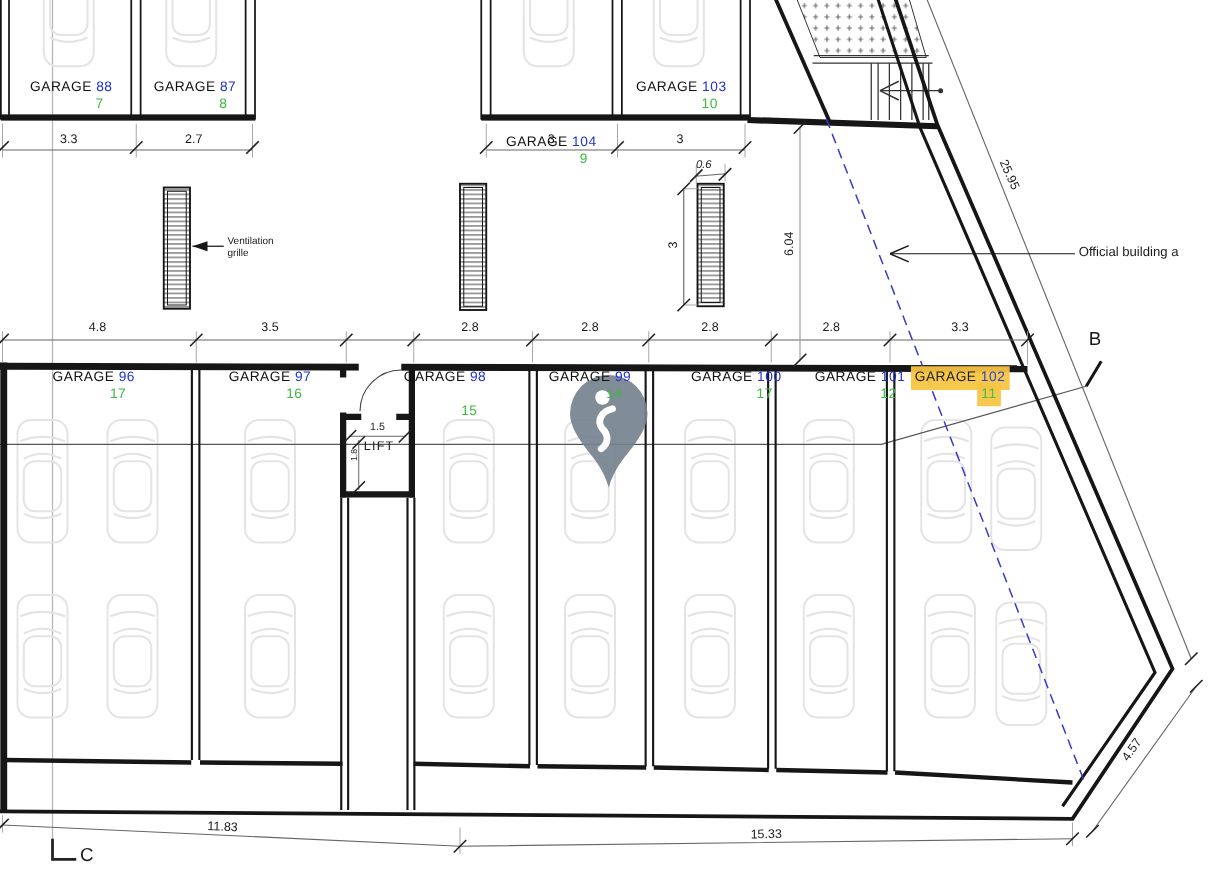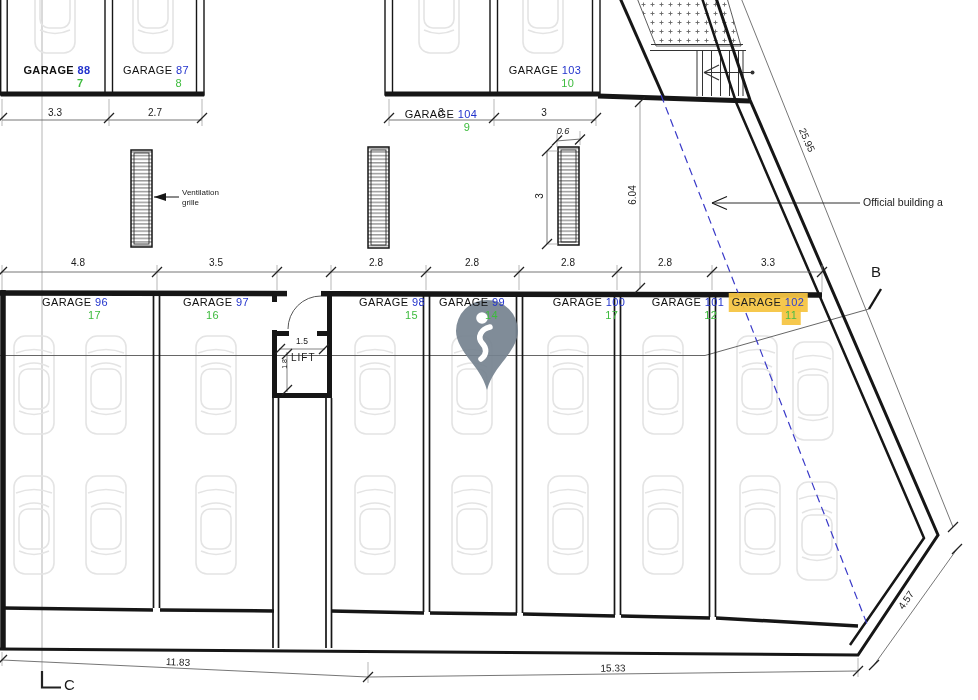--- a/index.html
+++ b/index.html
@@ -221,45 +221,45 @@
 <div class="txt dim" style="left:178px;top:662px;transform:translate(-50%,-50%) rotate(2.5deg);">11.83</div>
 <div class="txt dim" style="left:613px;top:668px;transform:translate(-50%,-50%) rotate(-1deg);">15.33</div>
 <div class="txt dim" style="left:906px;top:600px;transform:translate(-50%,-50%) rotate(-55deg);">4.57</div>
 
 <div class="txt vent" style="left:182px;top:188px;">Ventilation grille</div>
 <div class="txt" style="left:863px;top:196px;font-size:10.5px;">Official building a</div>
 <div class="txt marker" style="left:871px;top:263px;">B</div>
 <div class="txt marker" style="left:64px;top:676px;">C</div>
 <div class="txt" style="left:291px;top:352px;font-size:10px;letter-spacing:1px;">LIFT</div>
 
-<div class="glabel" style="left: 57px; top: 64px; font-weight: bold;">
+<div class="glabel" style="left: 57px; top: 64px;">
       <div class="l1"><span class="gname">GARAGE</span>&nbsp;<span class="gnum">88</span></div>
       <div class="l2">7</div>
     </div>
     <div class="glabel" style="left: 156px; top: 64px;">
       <div class="l1"><span class="gname">GARAGE</span>&nbsp;<span class="gnum">87</span></div>
       <div class="l2">8</div>
     </div>
     <div class="glabel" style="left: 441px; top: 64px; margin-top: 44px;">
       <div class="l1"><span class="gname">GARAGE</span>&nbsp;<span class="gnum">104</span></div>
       <div class="l2">9</div>
     </div>
     <div class="glabel" style="left: 545px; top: 64px;">
       <div class="l1"><span class="gname">GARAGE</span>&nbsp;<span class="gnum">103</span></div>
       <div class="l2">10</div>
     </div>
     <div class="glabel" style="left: 75px; top: 296px;">
       <div class="l1"><span class="gname">GARAGE</span>&nbsp;<span class="gnum">96</span></div>
       <div class="l2">17</div>
     </div>
-    <div class="glabel" style="left: 216px; top: 296px; align-items: center;">
+    <div class="glabel" style="left: 216px; top: 296px;">
       <div class="l1"><span class="gname">GARAGE</span>&nbsp;<span class="gnum">97</span></div>
       <div class="l2">16</div>
     </div>
-    <div class="glabel" style="left: 392px; top: 296px;">
+    <div class="glabel" style="left: 356px; top: 296px; gap: 14px;">
       <div class="l1"><span class="gname">GARAGE</span>&nbsp;<span class="gnum">98</span></div>
       <div class="l2">15</div>
     </div>
     <div class="glabel" style="left: 472px; top: 296px;">
       <div class="l1"><span class="gname">GARAGE</span>&nbsp;<span class="gnum">99</span></div>
       <div class="l2">14</div>
     </div>
     <div class="glabel" style="left: 589px; top: 296px;">
       <div class="l1"><span class="gname">GARAGE</span>&nbsp;<span class="gnum">100</span></div>
       <div class="l2">17</div>

